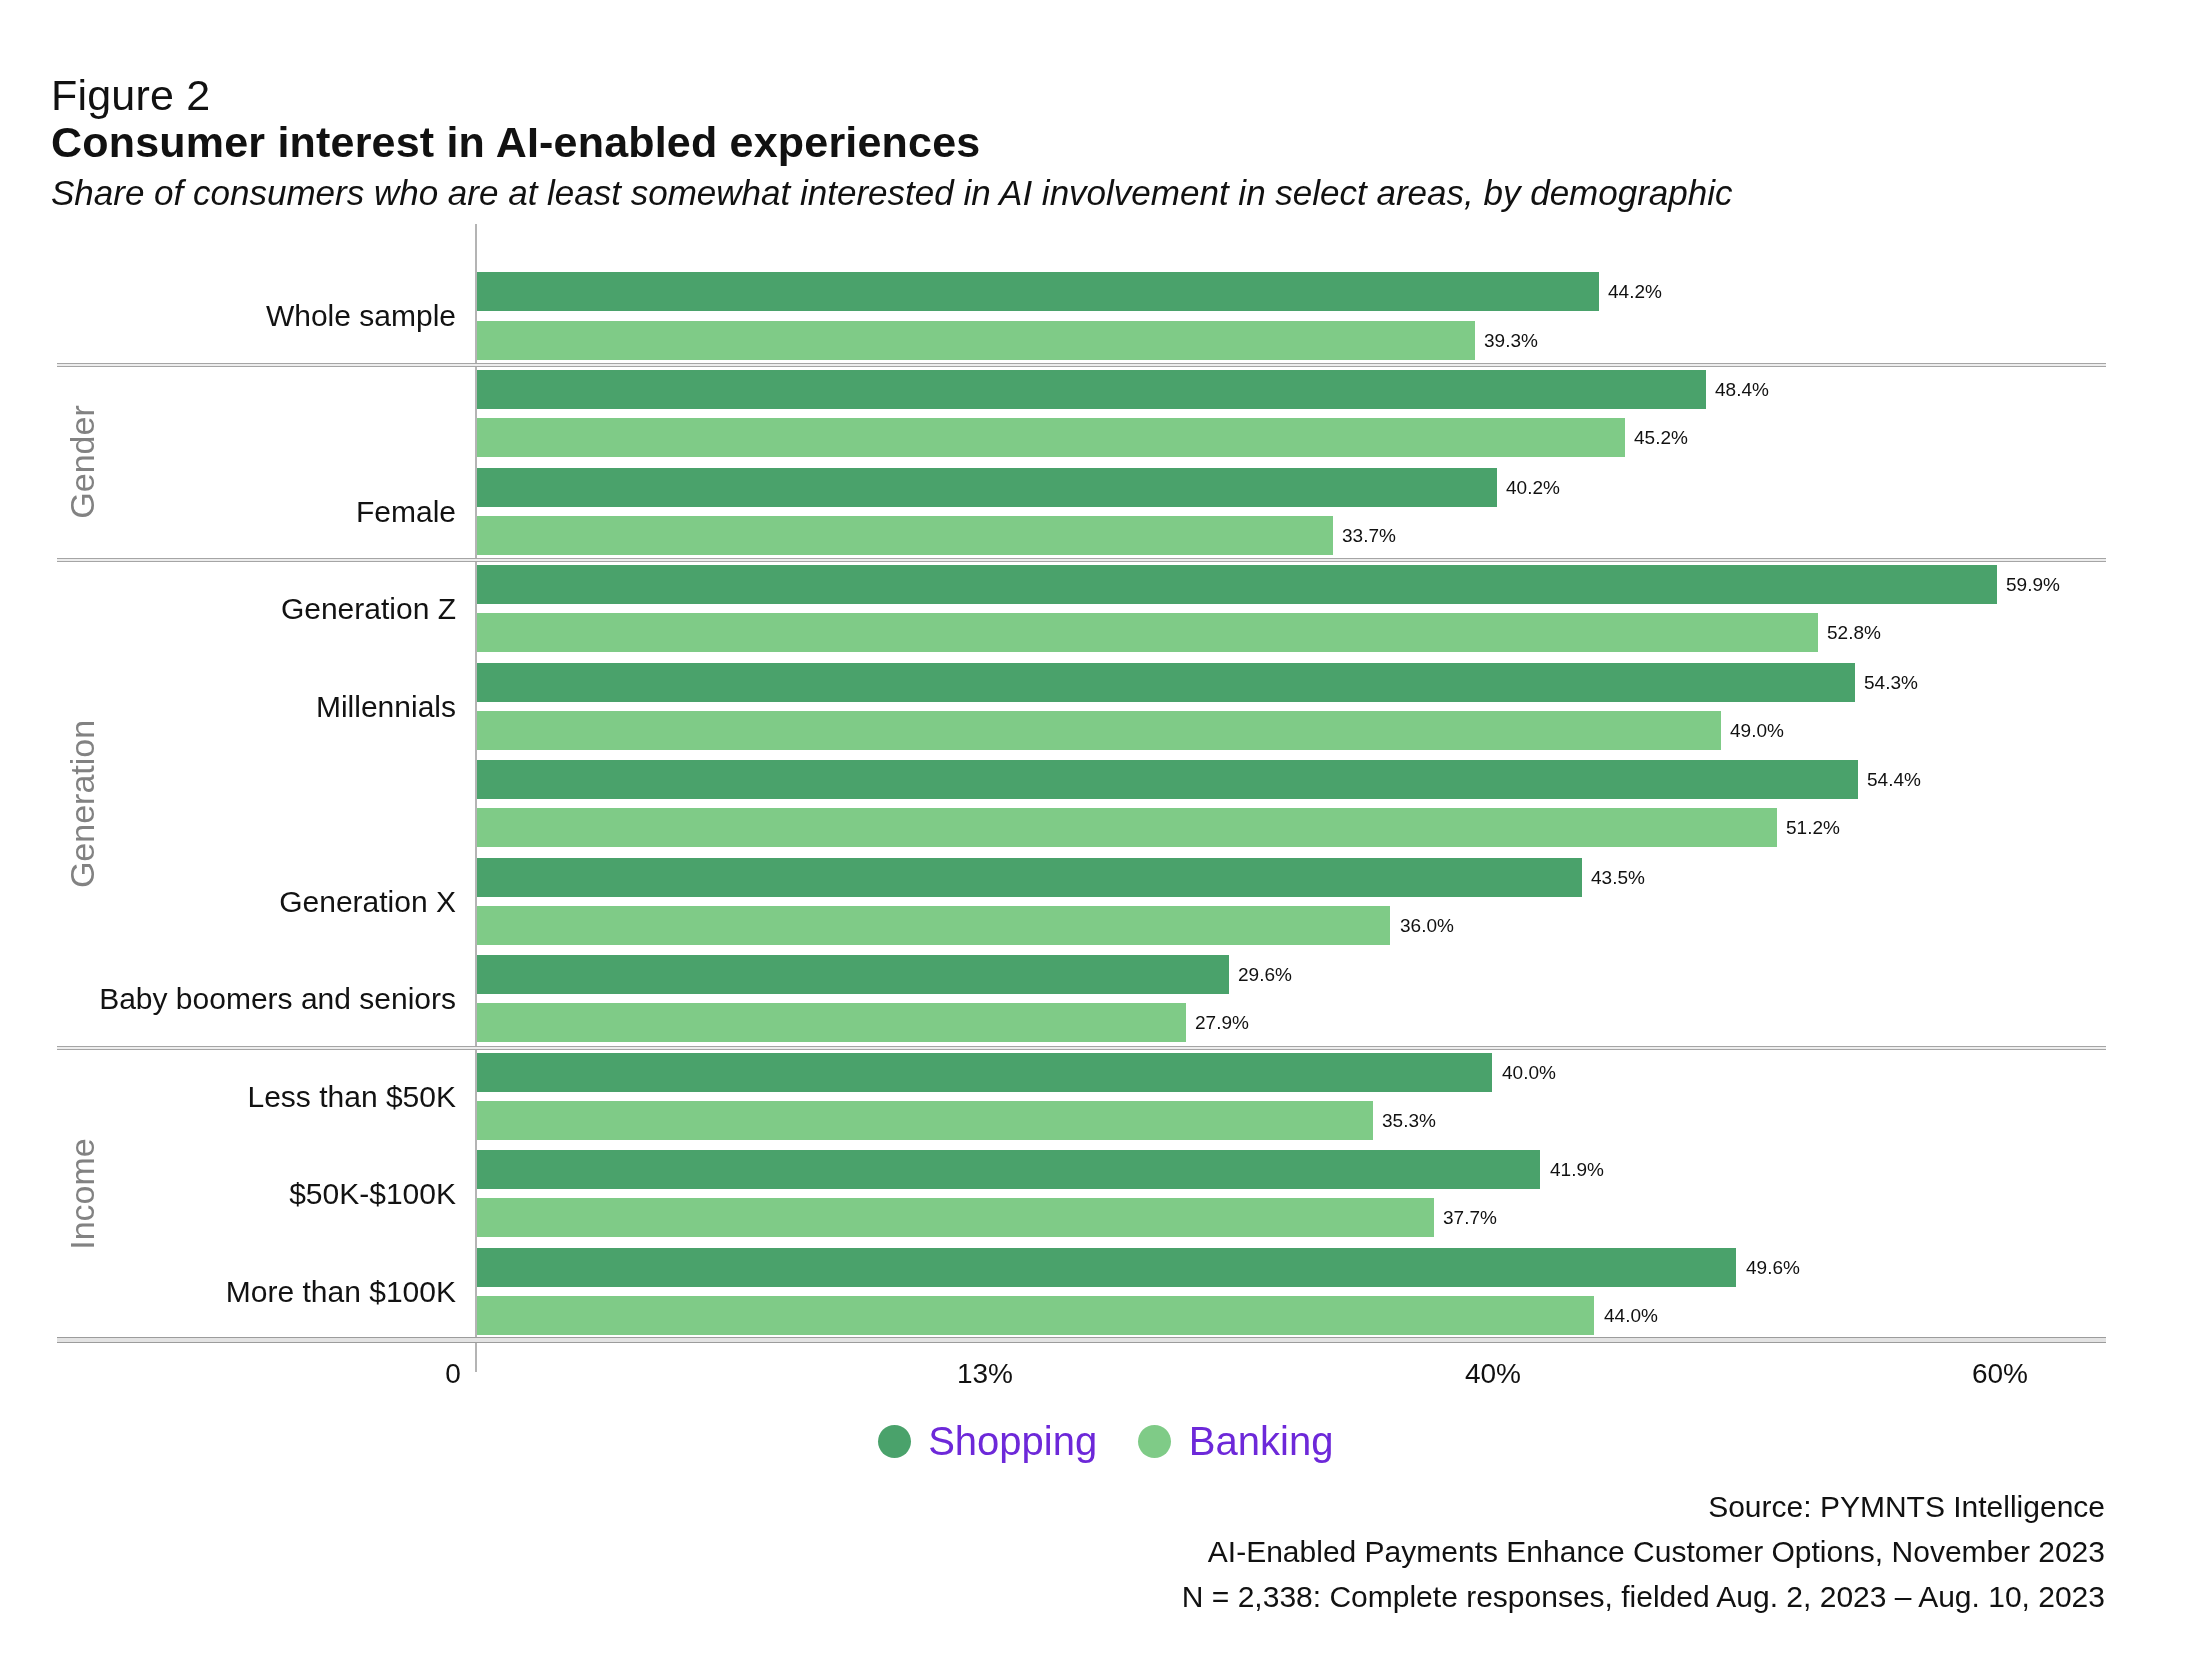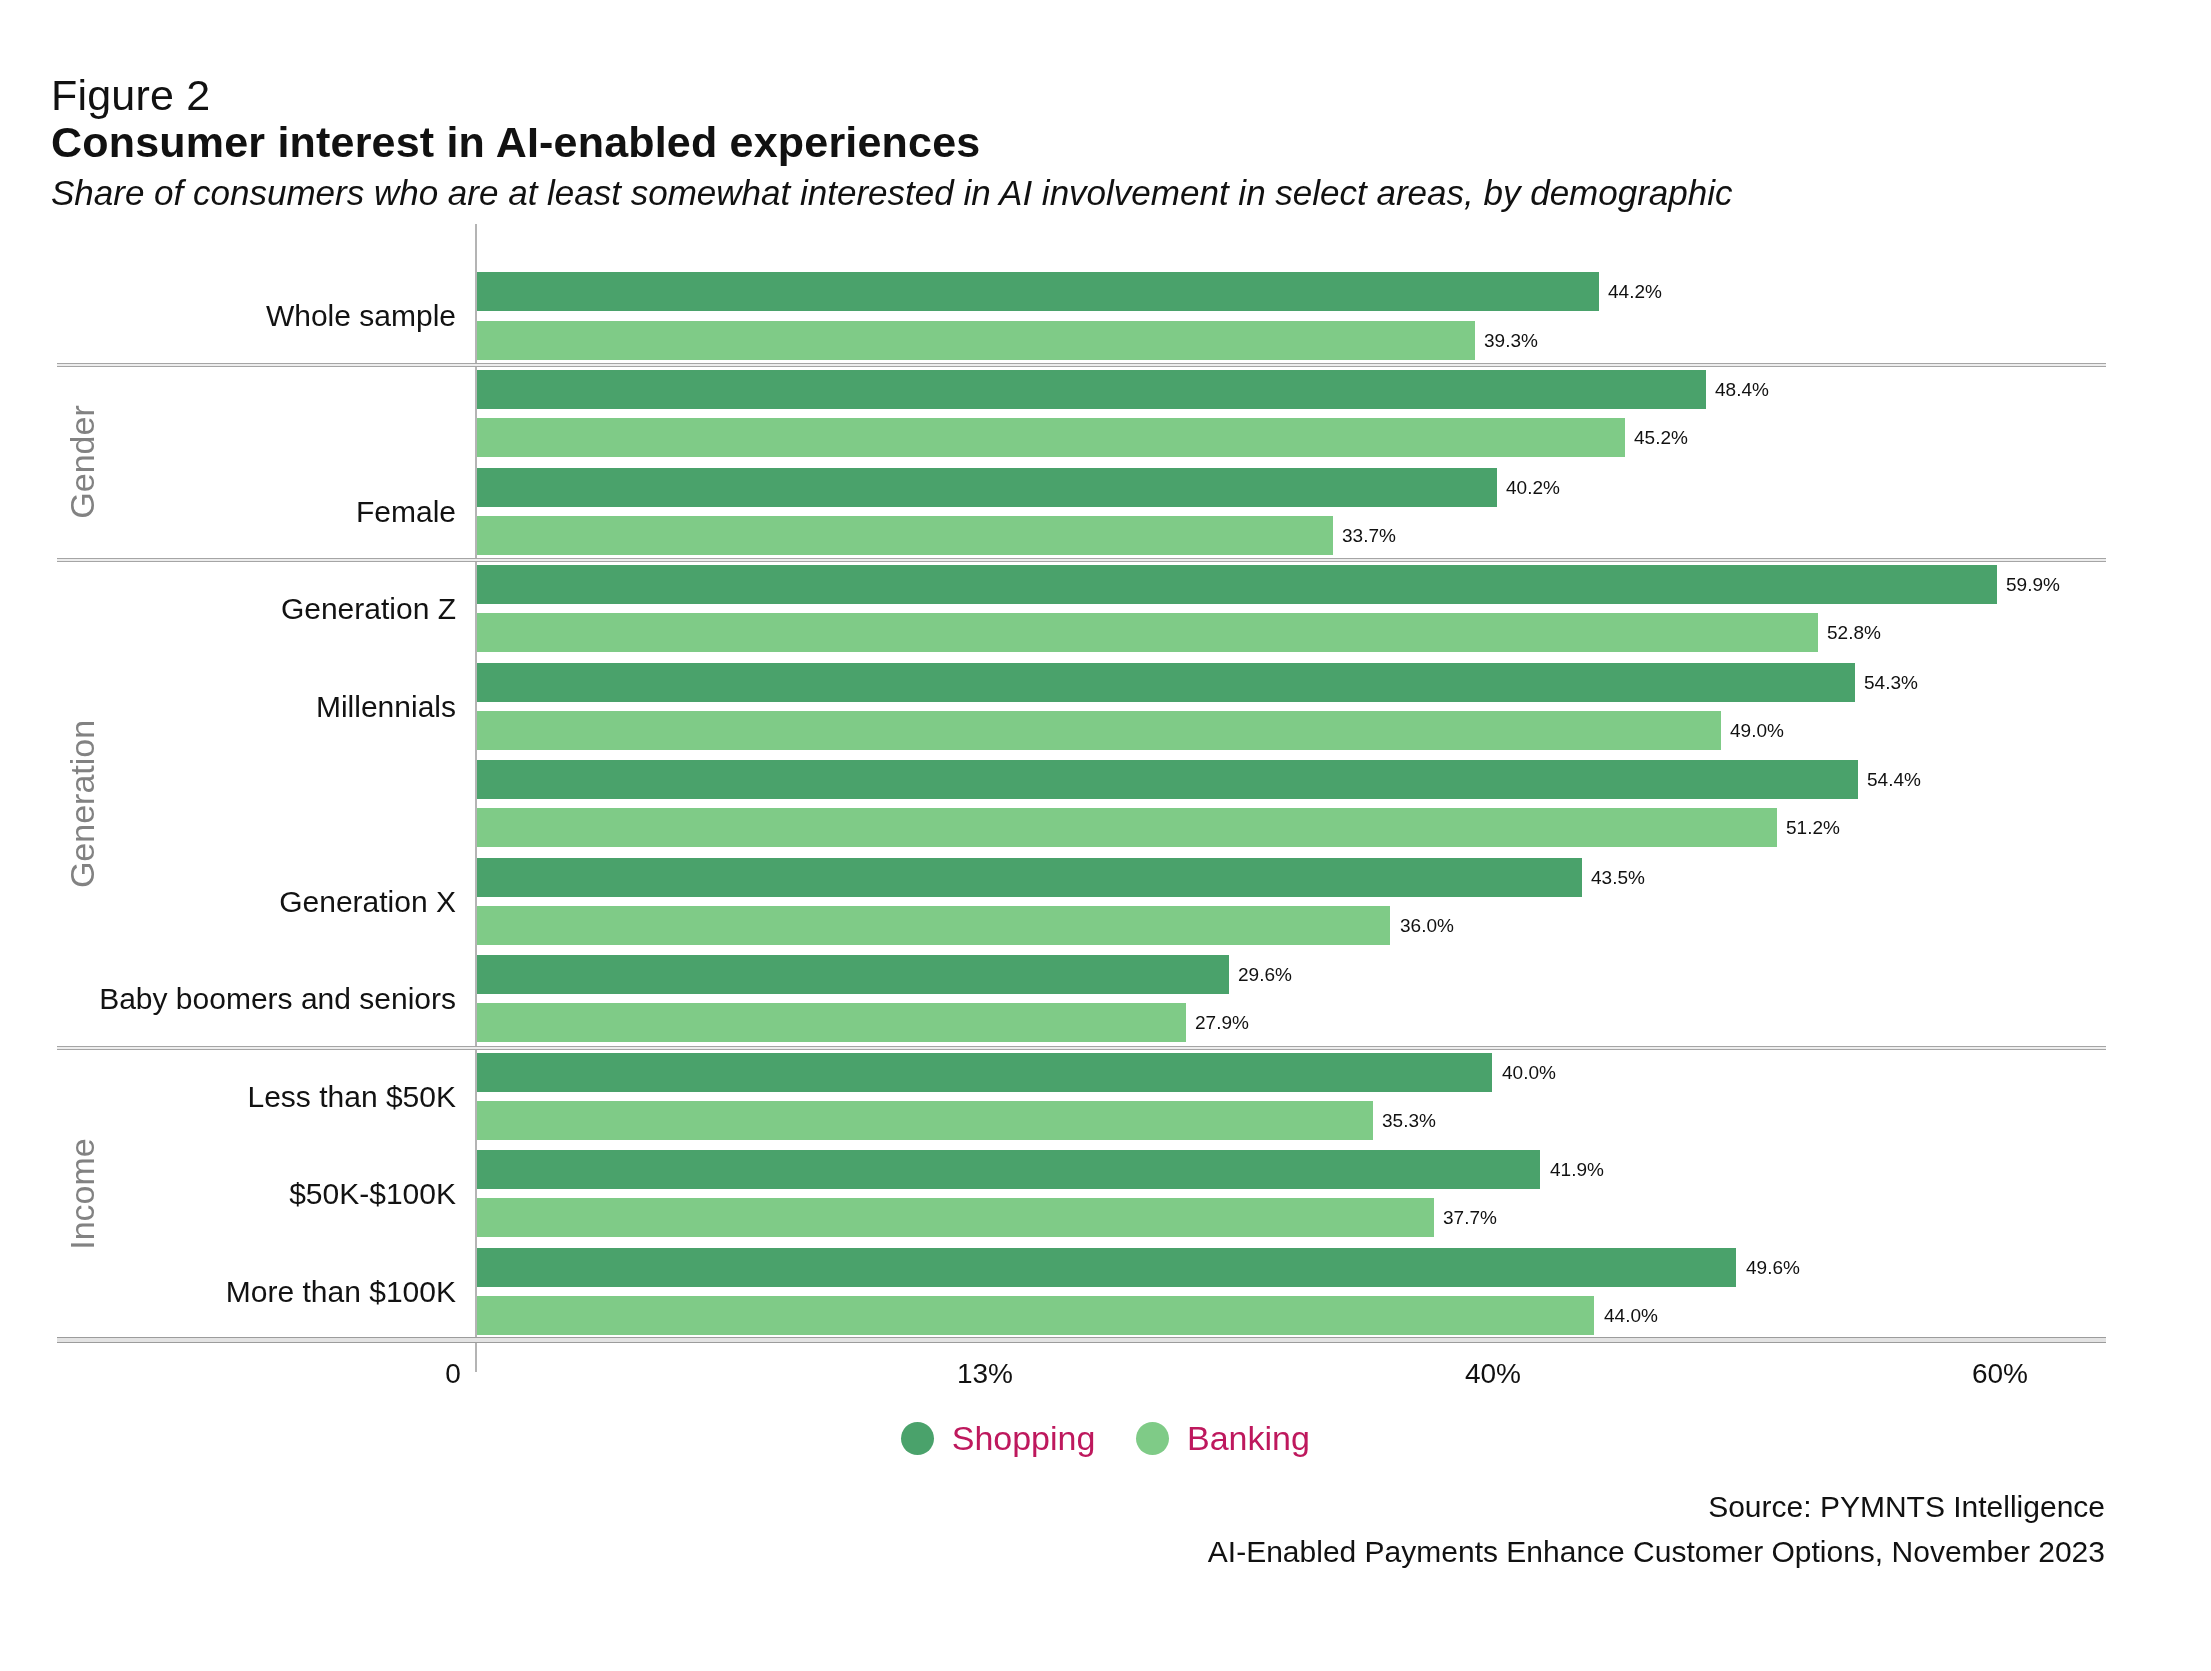--- a/index.html
+++ b/index.html
@@ -17,21 +17,21 @@
   .group-label{font-size:34px;color:#828282;white-space:nowrap;transform:translate(-50%,-50%) rotate(-90deg);text-align:center;}
   .bar{height:39px;}
   .val-label{font-size:19px;color:#111111;white-space:nowrap;display:flex;align-items:center;}
   .tick-label{font-size:28px;color:#111111;transform:translateX(-50%);white-space:nowrap;}
   .divider{background:#ededed;border-top:1px solid #a5a5a5;border-bottom:1px solid #a5a5a5;height:3.9px;}
   .axis-band{background:#e3e3e3;border-top:1px solid #9c9c9c;border-bottom:1px solid #9c9c9c;height:5.9px;}
   .yaxis{width:2px;background:#b4b4b4;}
   .legend{position:absolute;left:0;top:1419px;width:2211px;display:flex;justify-content:center;align-items:center;gap:41px;}
   .legend-item{display:flex;align-items:center;gap:17.6px;}
   .legend-dot{width:33px;height:33px;border-radius:50%;}
-  .legend-text{font-size:34px;color:#be185d;}
+  .legend-text{font-size:40px;color:#6d28d9;}
   .source{position:absolute;right:106px;top:1484px;text-align:right;font-size:30px;line-height:45px;color:#111111;}
 </style>
 </head>
 <body>
 
 <div class="hdr fig-label abs">Figure 2</div>
 <div class="hdr fig-title abs">Consumer interest in AI-enabled experiences</div>
 <div class="hdr fig-subtitle abs">Share of consumers who are at least somewhat interested in AI involvement in select areas, by demographic</div>
 
 <div id="chart-layer">
@@ -109,14 +109,15 @@
   </div>
   <div class="legend-item">
     <span class="legend-dot" id="dot-banking" style="background: rgb(127, 203, 135);"></span>
     <span class="legend-text">Banking</span>
   </div>
 </div>
 
 <div class="source">
   <div>Source: PYMNTS Intelligence</div>
   <div>AI-Enabled Payments Enhance Customer Options, November 2023</div>
+  <div>N = 2,338: Complete responses, fielded Aug. 2, 2023 – Aug. 10, 2023</div>
 </div>
 
 
 </body></html>

